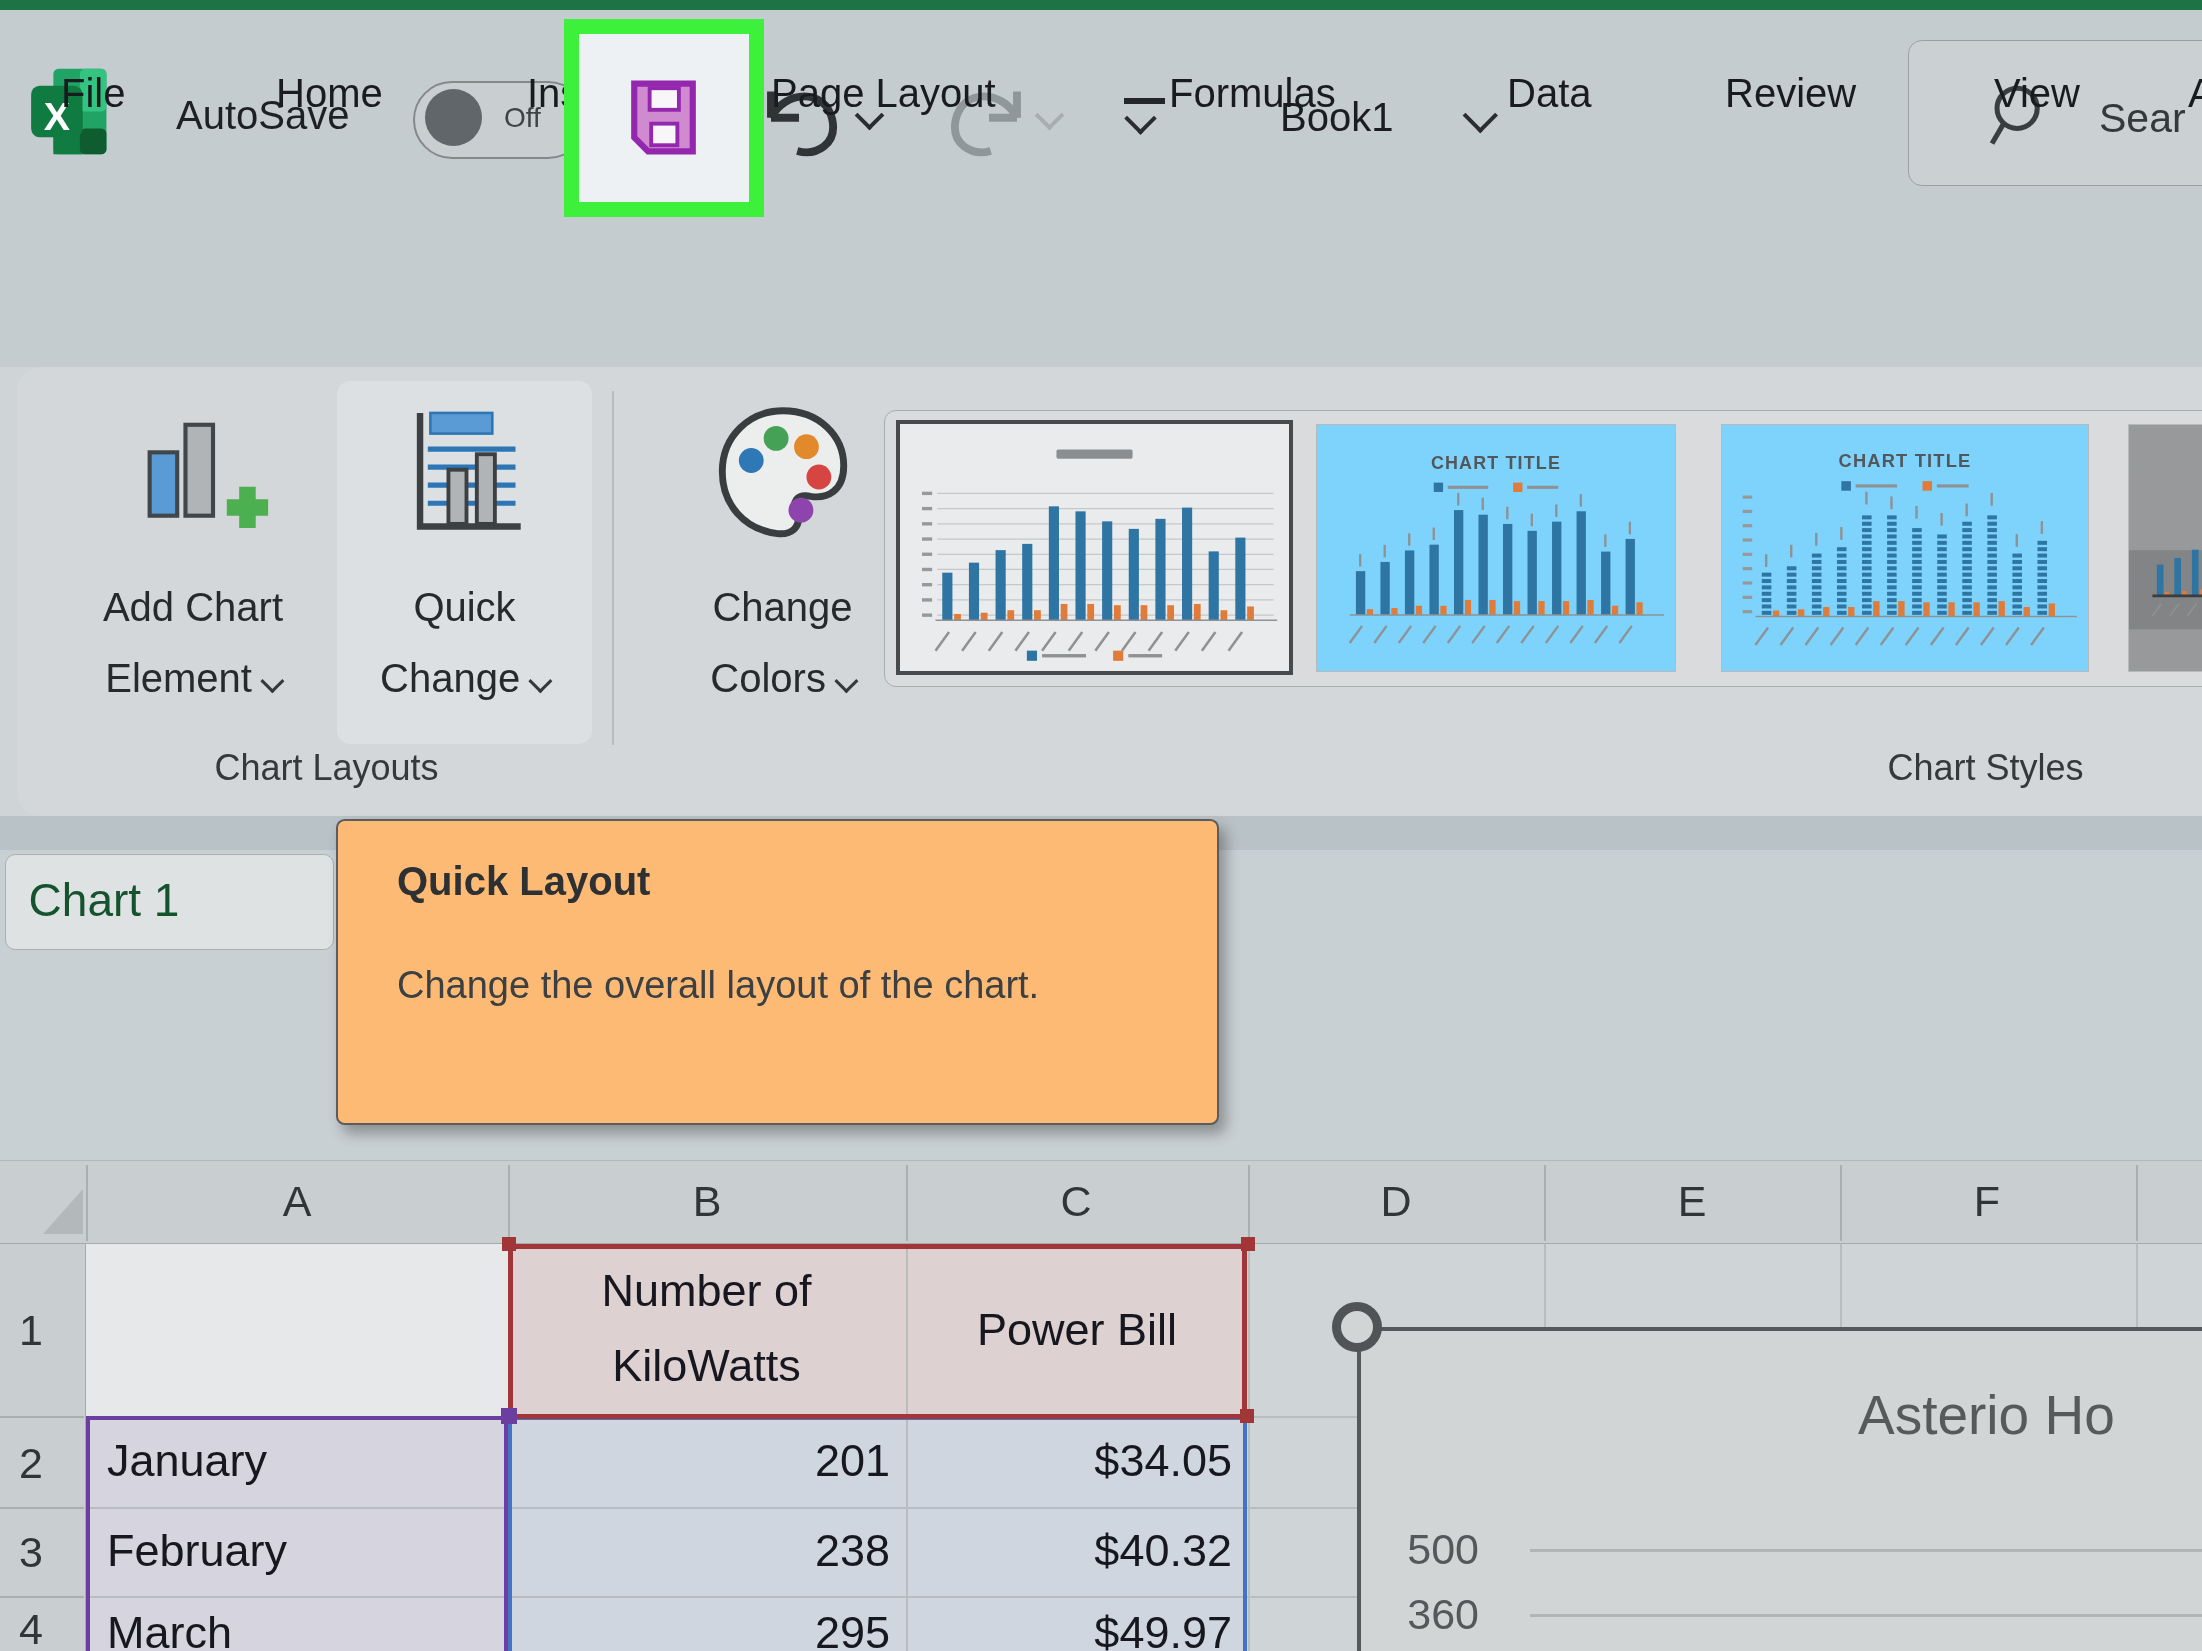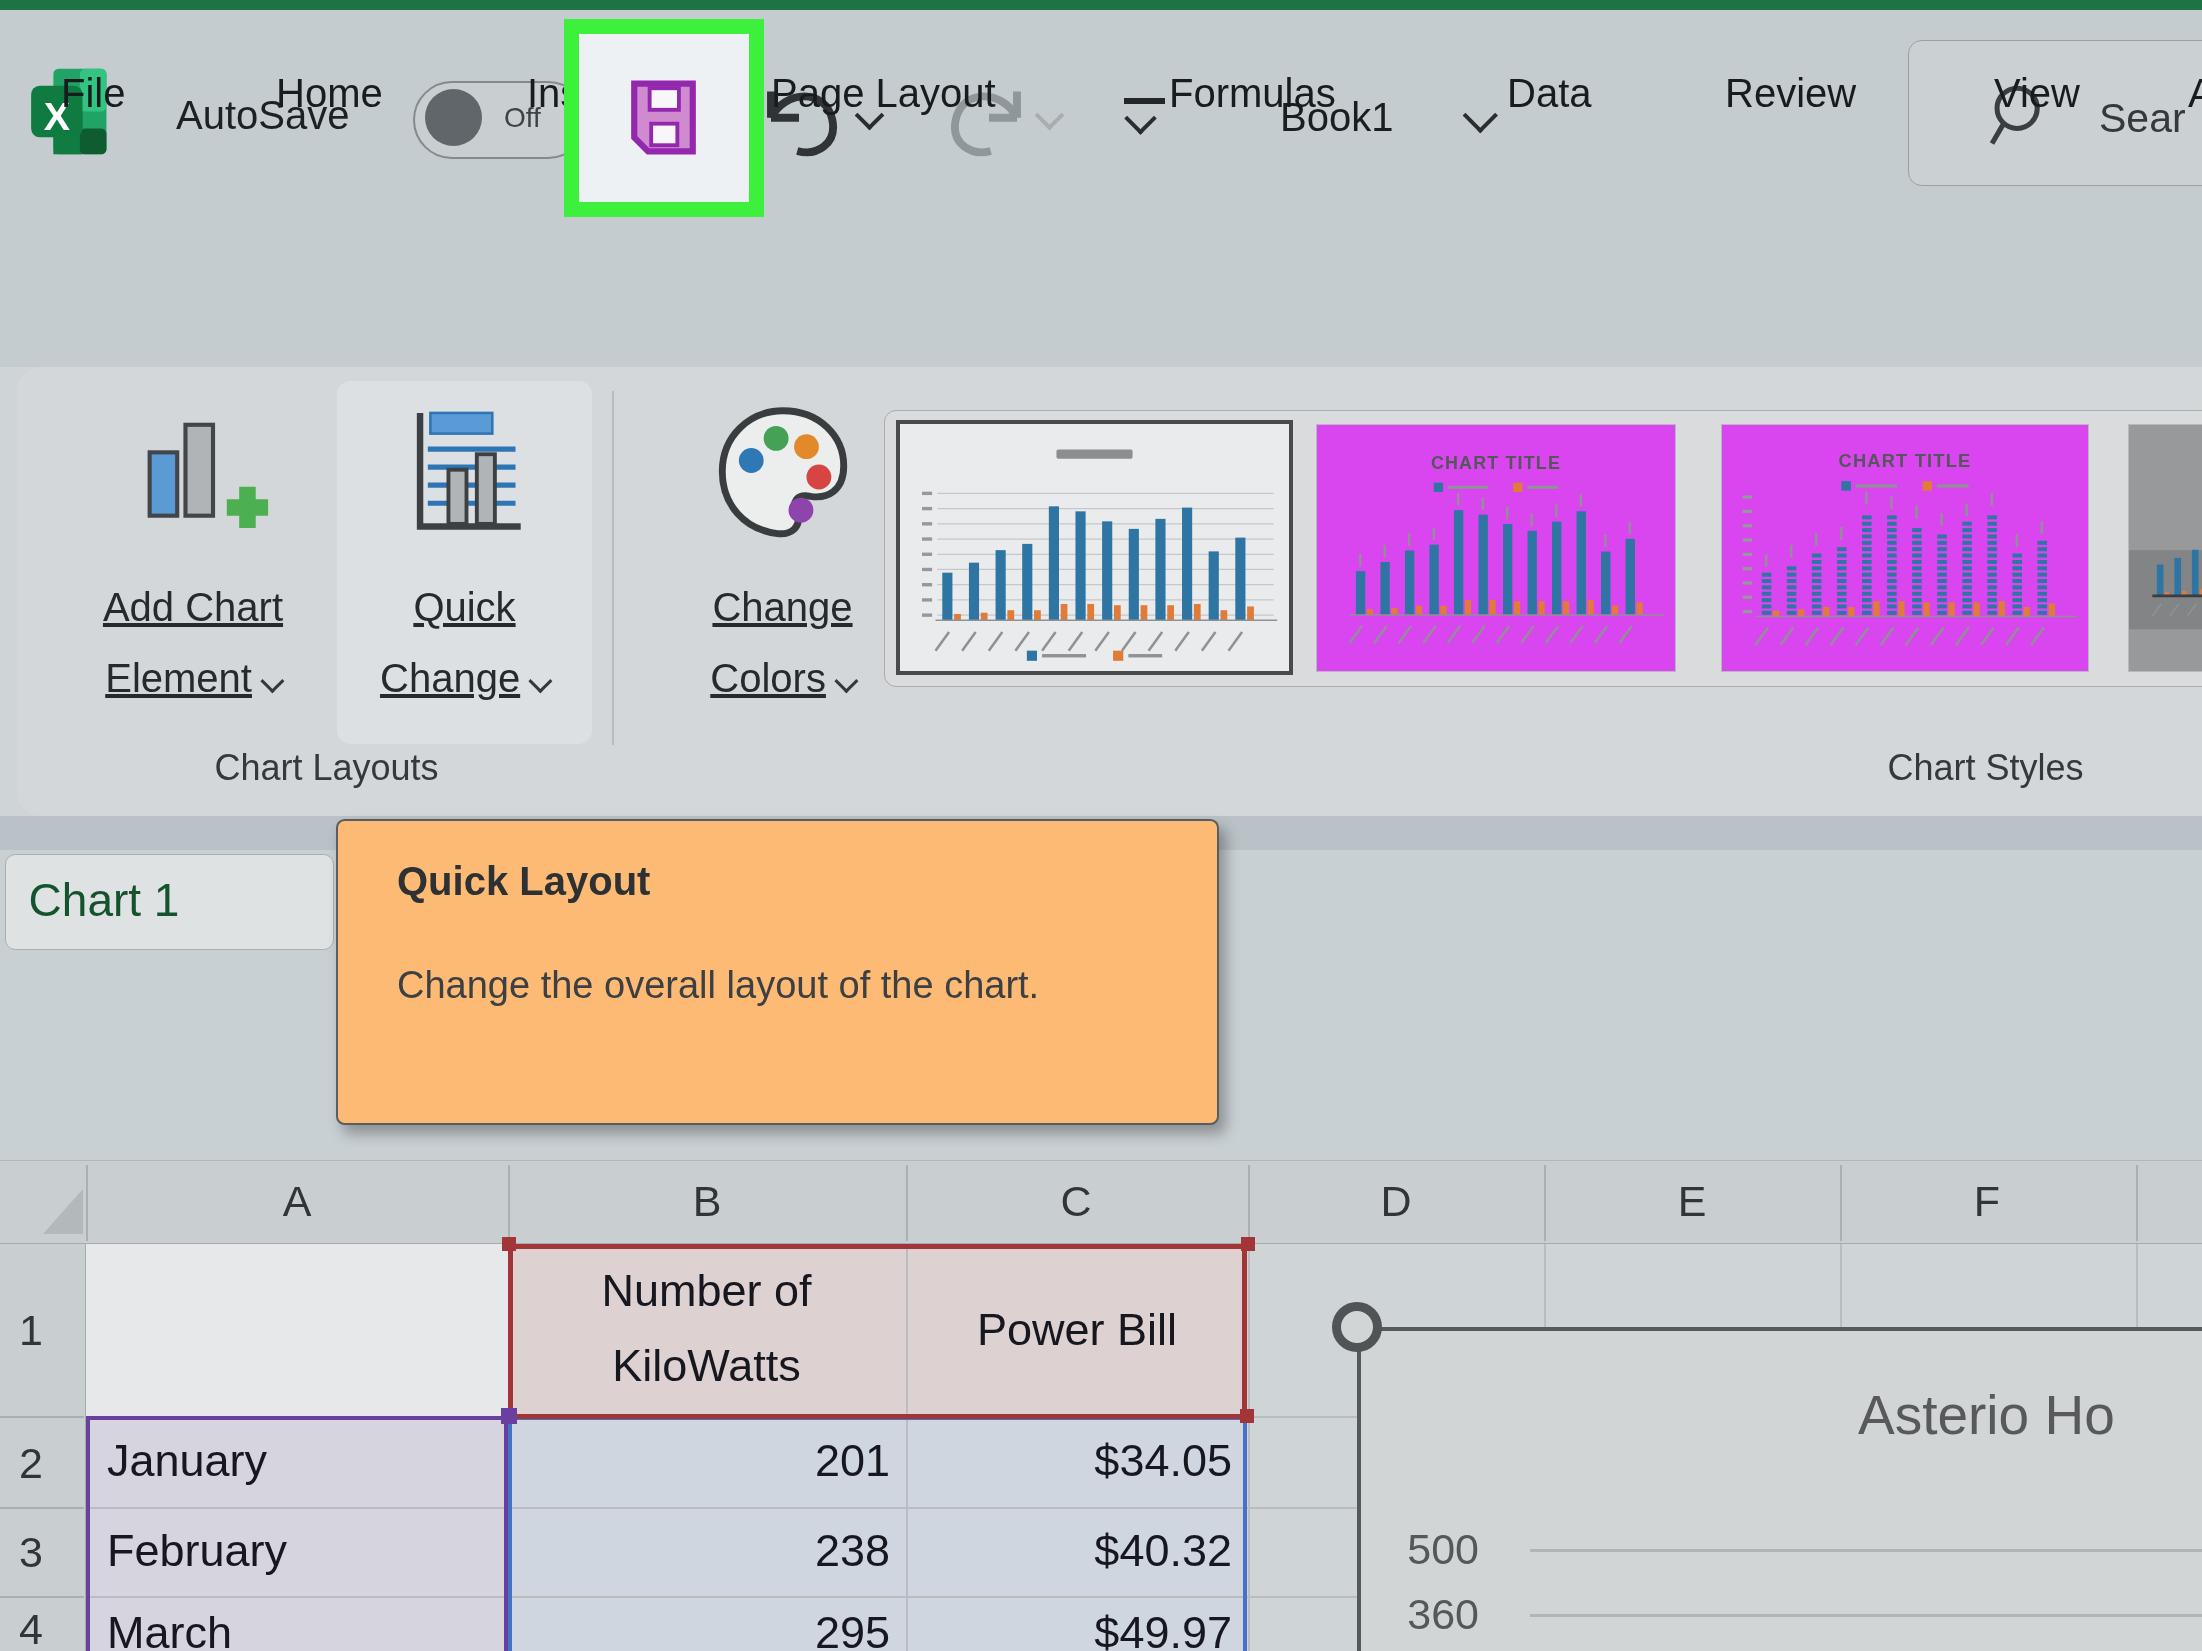--- a/index.html
+++ b/index.html
@@ -20,26 +20,26 @@
   .book-name{left:1280px;top:95px;font-size:40px;color:#1b1e20;}
   .searchbox{left:1908px;top:40px;width:344px;height:146px;background:#cbd1d3;border:1.7px solid #999fa2;border-radius:13.8px;box-sizing:border-box;}
   .search-text{left:2099px;top:95px;font-size:41px;color:#35393c;}
 
   
   .tabrow{left:0;top:222px;width:2203px;height:145px;background:#c5ccd0;}
   .tab{position:absolute;top:71px;font-size:40px;color:#191c1e;}
 
   
   .ribbon{left:17px;top:367px;width:2185px;height:449px;background:#d4d7d9;border-radius:24px 0 0 24px;}
-  .rb-label{position:absolute;text-align:center;font-size:40px;color:#262a2c;line-height:71px;text-decoration:underline;}
+  .rb-label{position:absolute;text-align:center;font-size:40px;color:#262a2c;line-height:71px;}
   .hoverpad{left:320px;top:13.8px;width:255px;height:363px;background:#dde0e2;border-radius:13.8px;}
   .group-divider{left:595px;top:24px;width:1.7px;height:354px;background:#b8bcbe;}
   .group-label{position:absolute;top:380px;font-size:36px;color:#35393b;text-align:center;width:413px;}
   .gallery{left:867px;top:43px;width:1335px;height:277px;background:#d9dbdc;border:1.7px solid #a8adaf;border-radius:12px;box-sizing:border-box;}
-  .thumb{position:absolute;background:#d946ef;box-sizing:border-box;}
+  .thumb{position:absolute;background:#7dd3fc;box-sizing:border-box;}
   .thumb svg{width:100%;height:100%;display:block;}
   .lbl-chev{display:inline-block;width:13.8px;height:13.8px;border-right:3.4px solid #35393b;border-bottom:3.4px solid #35393b;transform:rotate(45deg) translate(-1.7px,-1.7px);margin-left:12px;}
 
   
   .ribbon-strip{left:0;top:816px;width:2203px;height:34px;background:#b9c2c6;}
   .fxarea{left:0;top:850px;width:2203px;height:310px;background:#c9d0d3;}
   .namebox{left:5.2px;top:854px;width:329px;height:96px;background:#dfe2e3;border:1.7px solid #a9aeb0;border-radius:10.3px;box-sizing:border-box;font-size:46px;line-height:91px;padding-left:22.4px;color:#14532d;}
 
   
   .tooltip{left:336px;top:819px;width:883px;height:306px;background:#fdba74;border:2.6px solid #595d5f;border-radius:8.6px;

